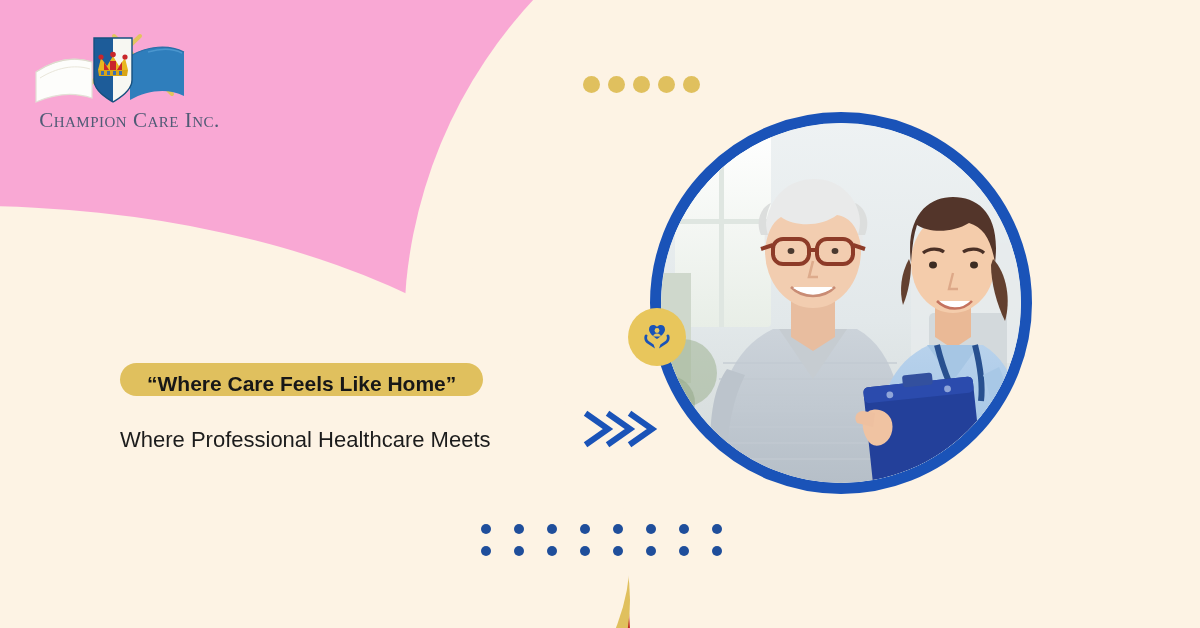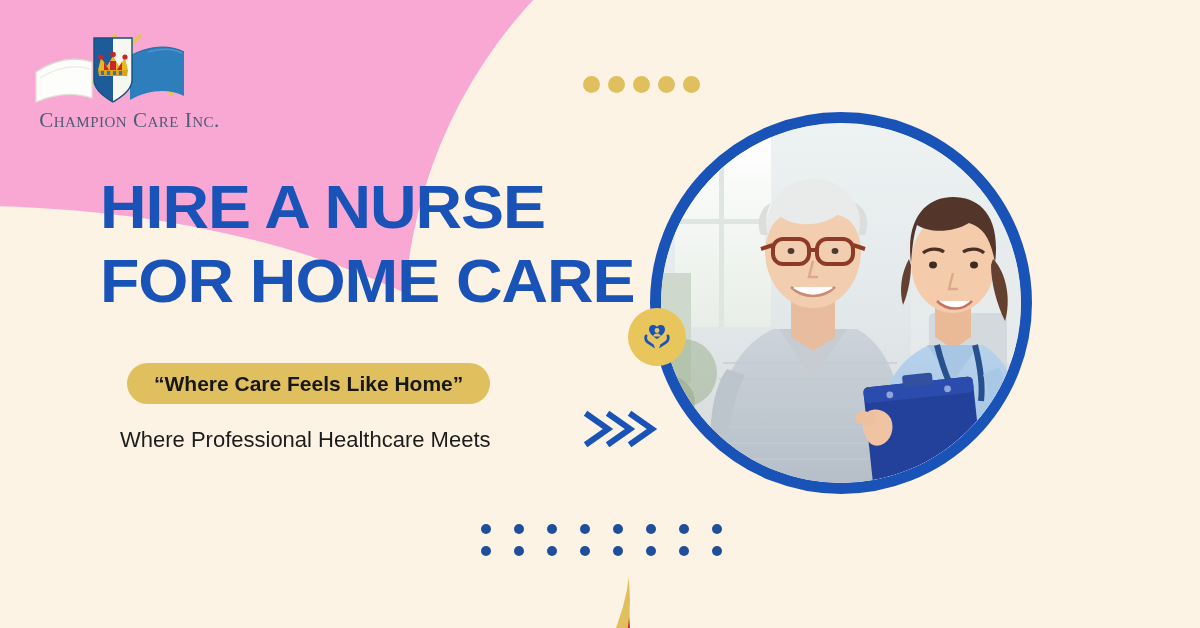--- a/index.html
+++ b/index.html
@@ -159,26 +159,26 @@
     letter-spacing: -1px;
     font-stretch: condensed;
     transform: scaleX(1.04);
     transform-origin: left center;
     white-space: nowrap;
   }
 
   
   #tagline-pill {
     position: absolute;
-    left: 127px;
+    left: 120px;
     top: 363px;
-    height: 41px;
+    height: 33px;
     padding: 0 27px;
     display: flex;
-    align-items: center;
+    align-items: flex-end;
     background: #e0c05e;
     border-radius: 21px;
     z-index: 20;
   }
   #tagline-pill-text {
     color: #171717;
     font-size: 21px;
     font-weight: 700;
     white-space: nowrap;
   }
@@ -326,24 +326,20 @@
         <path d="M14 7 L20 7 L20 16 L14 16 Z" fill="#c9262b"></path>
         <rect x="5" y="17" width="3" height="4" fill="#3b6fb0"></rect>
         <rect x="11" y="17" width="3" height="4" fill="#3b6fb0"></rect>
         <rect x="17" y="17" width="3" height="4" fill="#3b6fb0"></rect>
         <rect x="23" y="17" width="3" height="4" fill="#3b6fb0"></rect>
       </g>
     </svg>
     <div id="logo-wordmark">Champion Care Inc.</div>
   </div>
 
-  <div id="headline">
-    <div class="headline-line">HIRE A NURSE</div>
-    <div class="headline-line">FOR HOME CARE</div>
-  </div>
 
   <div id="tagline-pill">
     <span id="tagline-pill-text">“Where Care Feels Like Home”</span>
   </div>
 
   <div id="subtitle">
     <div class="subtitle-line">Where Professional Healthcare Meets</div>
   </div>
 
   <div id="gold-dot-row">

